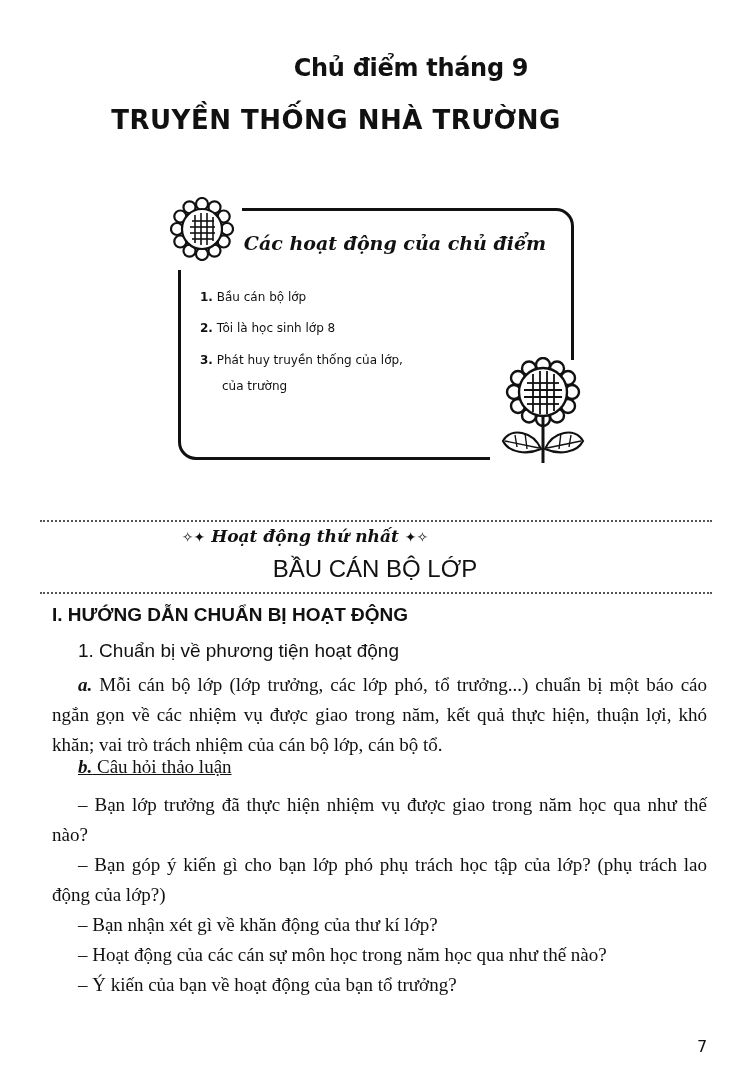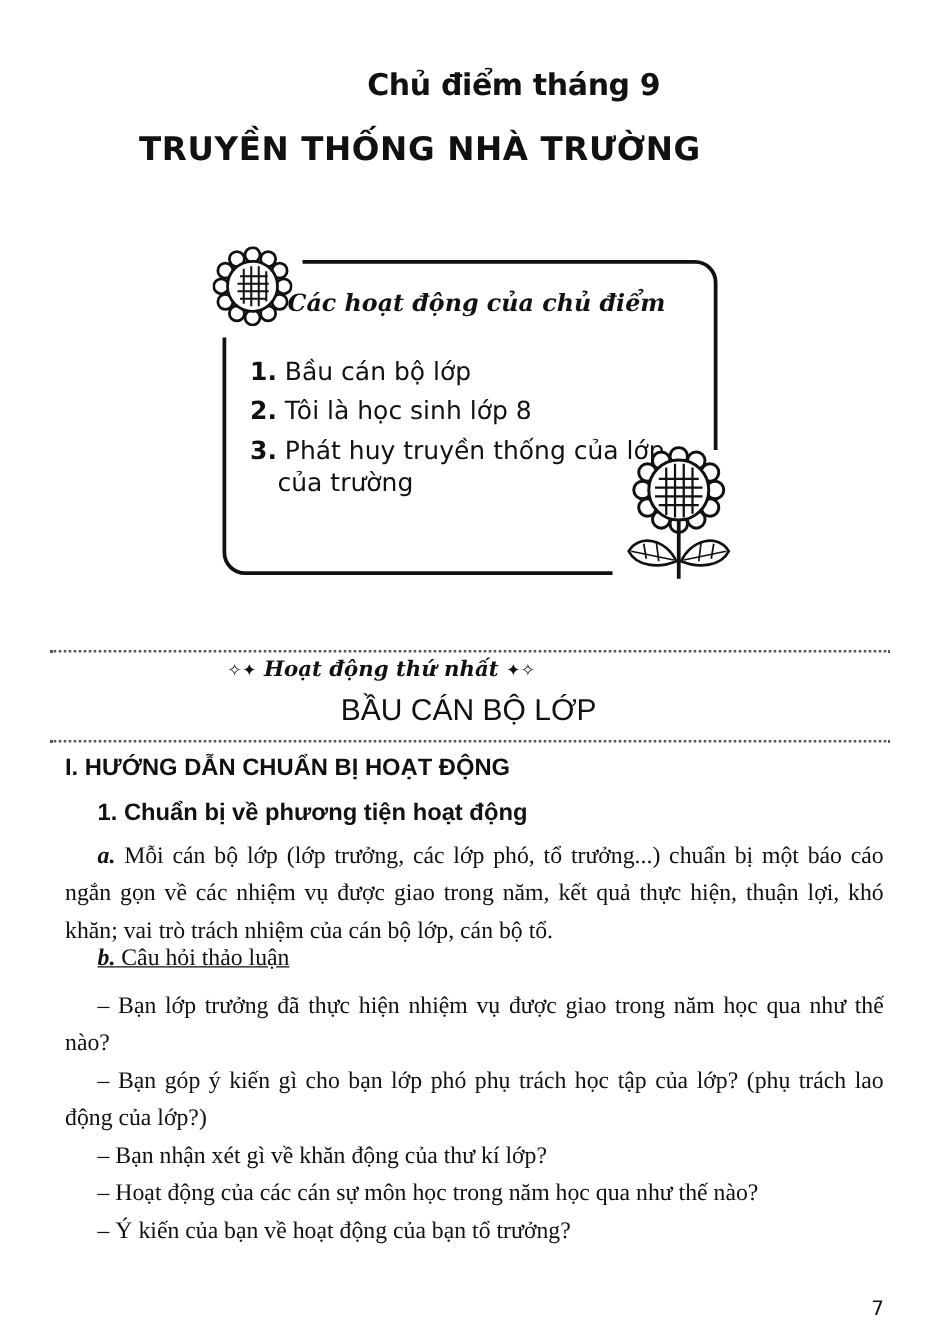--- a/index.html
+++ b/index.html
@@ -22,25 +22,25 @@
     border: 3px solid #111; border-radius: 18px; border-left-width: 3px;
     box-sizing: border-box;
   }
   .box-mask-tl {
     position: absolute; left: 170px; top: 200px; width: 72px; height: 70px; background: #fff;
   }
   .box-mask-br {
     position: absolute; left: 490px; top: 360px; width: 90px; height: 110px; background: #fff;
   }
   .box-heading {
-    position: absolute; left: 230px; top: 232px; width: 330px; text-align: left;
+    position: absolute; left: 230px; top: 232px; width: 330px; text-align: center;
     font-family: "DejaVu Serif", serif; font-style: italic; font-weight: bold; font-size: 19px;
   }
   .box-list { position: absolute; left: 200px; top: 282px; margin: 0; padding: 0; list-style: none;
-    font-family: "DejaVu Sans", sans-serif; font-size: 20px; }
+    font-family: "DejaVu Sans", sans-serif; font-size: 12px; }
   .box-list li { height: 31px; line-height: 31px; white-space: nowrap; }
   .box-list li.two { height: 56px; line-height: 26px; padding-top: 3px; box-sizing: border-box; }
   .box-list b { font-weight: bold; }
   .cont { display: block; padding-left: 22px; }
 
   .sunflower { position: absolute; }
 
   .dotline {
     position: absolute; left: 40px; width: 672px; height: 0; border-top: 2px dotted #555;
   }
@@ -51,21 +51,21 @@
   .act-title {
     position: absolute; top: 555px; left: 0; width: 750px; text-align: center;
     font-family: "Liberation Sans", sans-serif; font-size: 24px;
   }
   .sec-heading {
     position: absolute; left: 52px; top: 604px;
     font-family: "Liberation Sans", sans-serif; font-weight: bold; font-size: 19px;
   }
   .sub-heading {
     position: absolute; left: 78px; top: 640px;
-    font-family: "Liberation Sans", sans-serif; font-weight: bold; font-size: 19px;
+    font-family: "Liberation Sans", sans-serif; font-weight: normal; font-size: 19px;
   }
   .body-text {
     position: absolute; left: 52px; width: 655px;
     font-family: "Liberation Serif", serif; font-size: 19px; line-height: 30px; text-align: justify;
   }
   .indent { text-indent: 26px; }
   .page-num {
     position: absolute; left: 697px; top: 1037px; font-family: "DejaVu Sans", sans-serif; font-size: 16px;
   }
   .sparkle { font-size: 14px; font-weight: normal; font-style: normal; }

